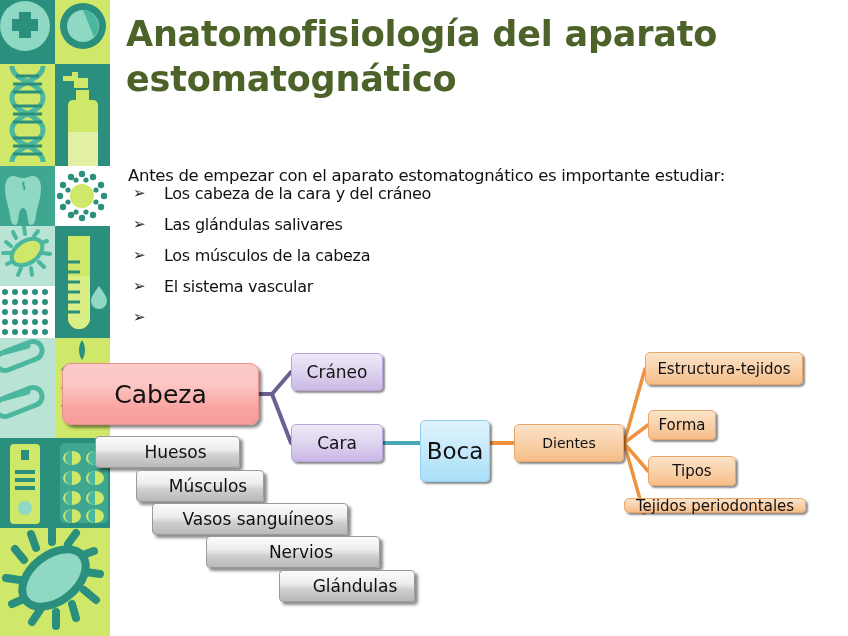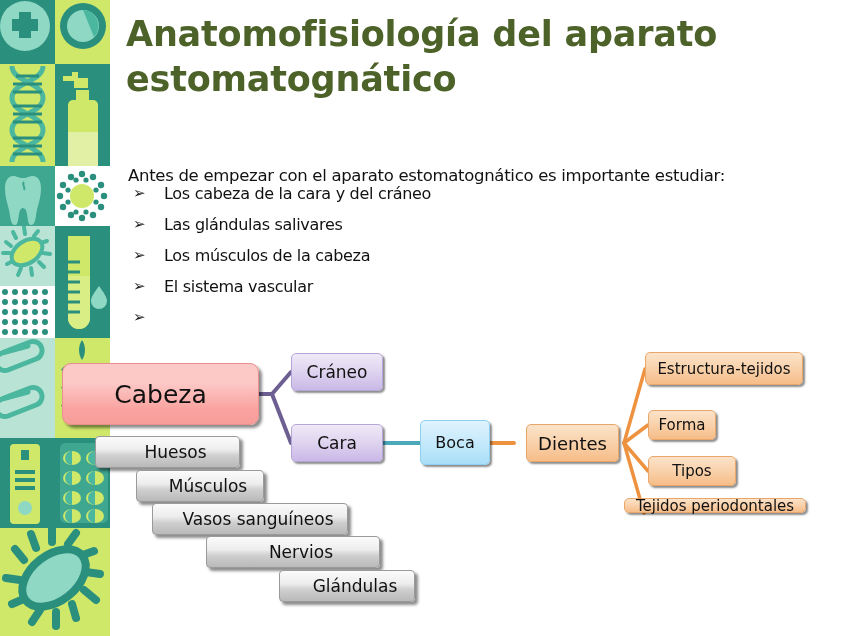--- a/index.html
+++ b/index.html
@@ -73,31 +73,31 @@
     box-shadow:3px 3px 3px rgba(0,0,0,.45);
   }
   .n-purple{
     background:linear-gradient(180deg,#efe9f7 0%,#e0d6f0 45%,#c9b8e6 100%);
     border:1px solid #b6a5d8;
     font-size:17px;
   }
   .n-craneo{left:291px;top:353px;width:92px;height:38px;}
   .n-cara{left:291px;top:424px;width:92px;height:38px;}
   .n-boca{
-    left:420px;top:420px;width:70px;height:45px;
+    left:420px;top:420px;width:70px;height:62px;
     background:linear-gradient(180deg,#dff3fd 0%,#c8eafb 45%,#a9dff8 100%);
     border:1px solid #8fcfef;
-    font-size:16px;
+    font-size:23px;
   }
   .n-orange{
     background:linear-gradient(180deg,#fbe3c9 0%,#f9d3ae 45%,#f6bd88 100%);
     border:1px solid #e8a668;
     font-size:15px;
   }
-  .n-dientes{left:514px;top:424px;width:93px;height:38px;font-size:18px;margin-left:12px;}
+  .n-dientes{left:514px;top:424px;width:110px;height:38px;font-size:14px;}
   .n-estruct{left:645px;top:352px;width:158px;height:33px;}
   .n-forma{left:648px;top:410px;width:68px;height:30px;}
   .n-tipos{left:648px;top:456px;width:88px;height:30px;}
   .n-tejidos{left:624px;top:498px;width:182px;height:15px;}
 
   .n-gray{
     background:linear-gradient(180deg,#fbfbfb 0%,#ededed 42%,#cfcfcf 62%,#b9b9b9 100%);
     border:1px solid #9a9a9a;
     font-size:17px;
     border-radius:4px;

